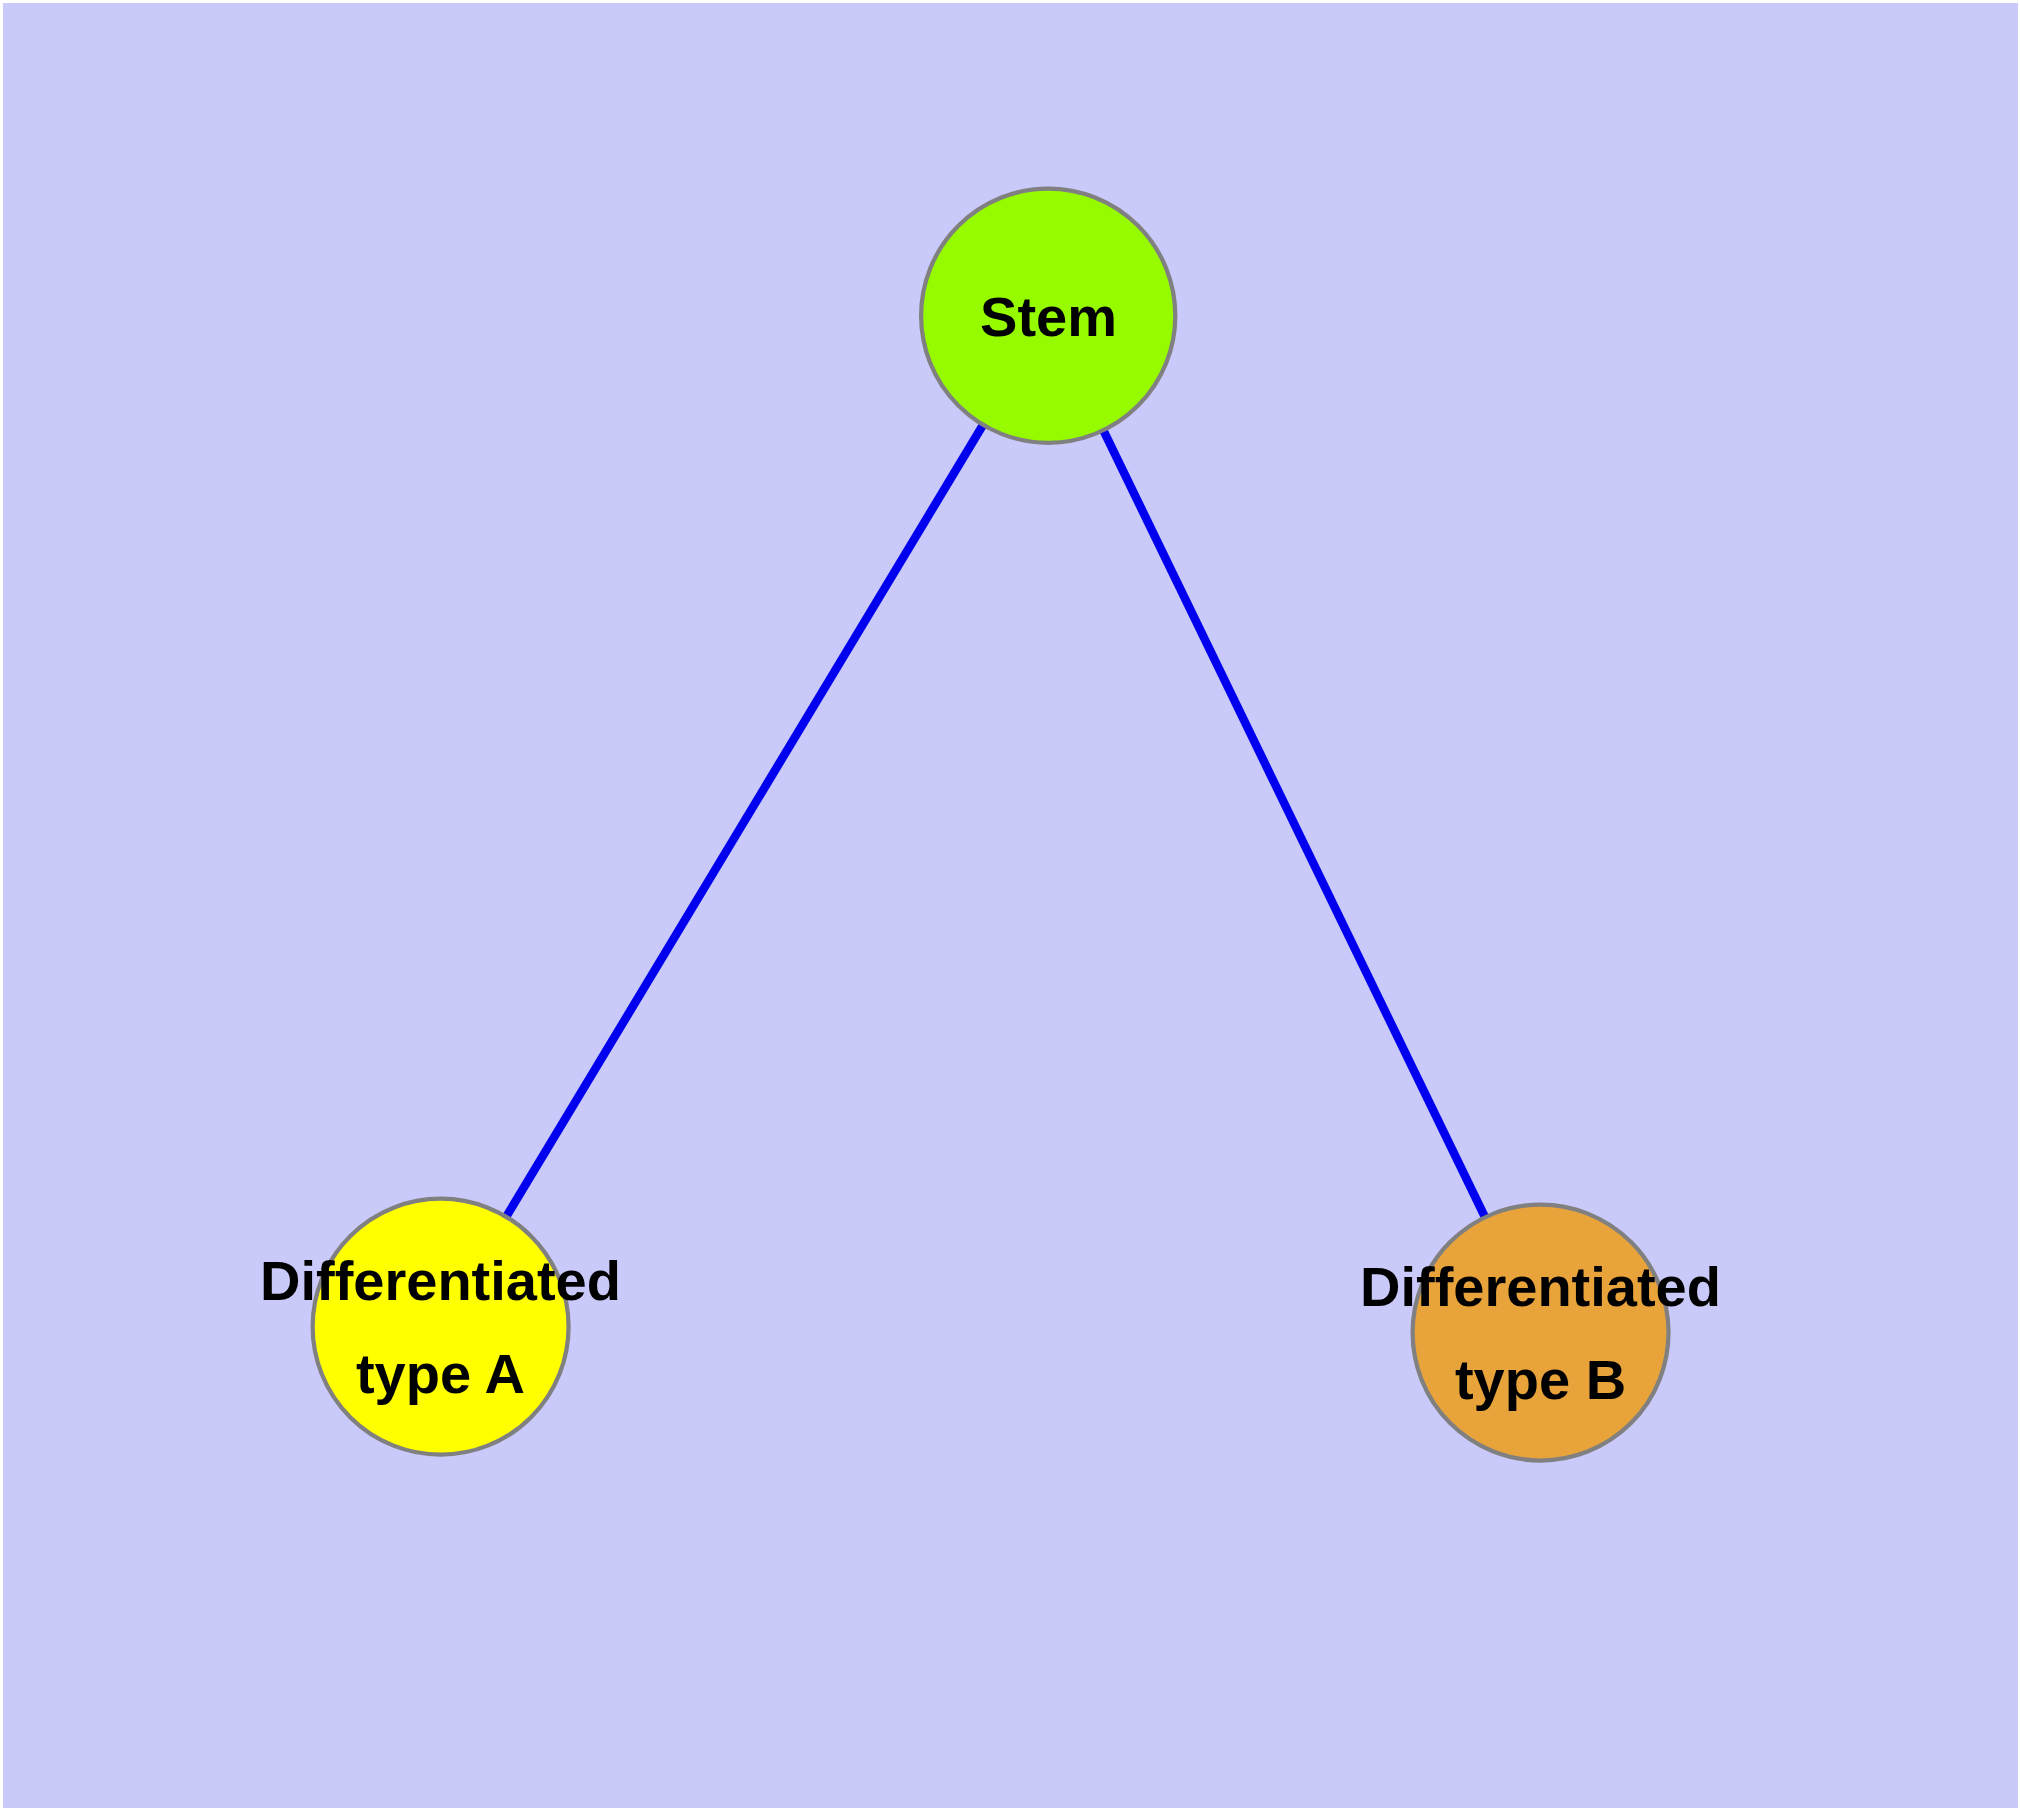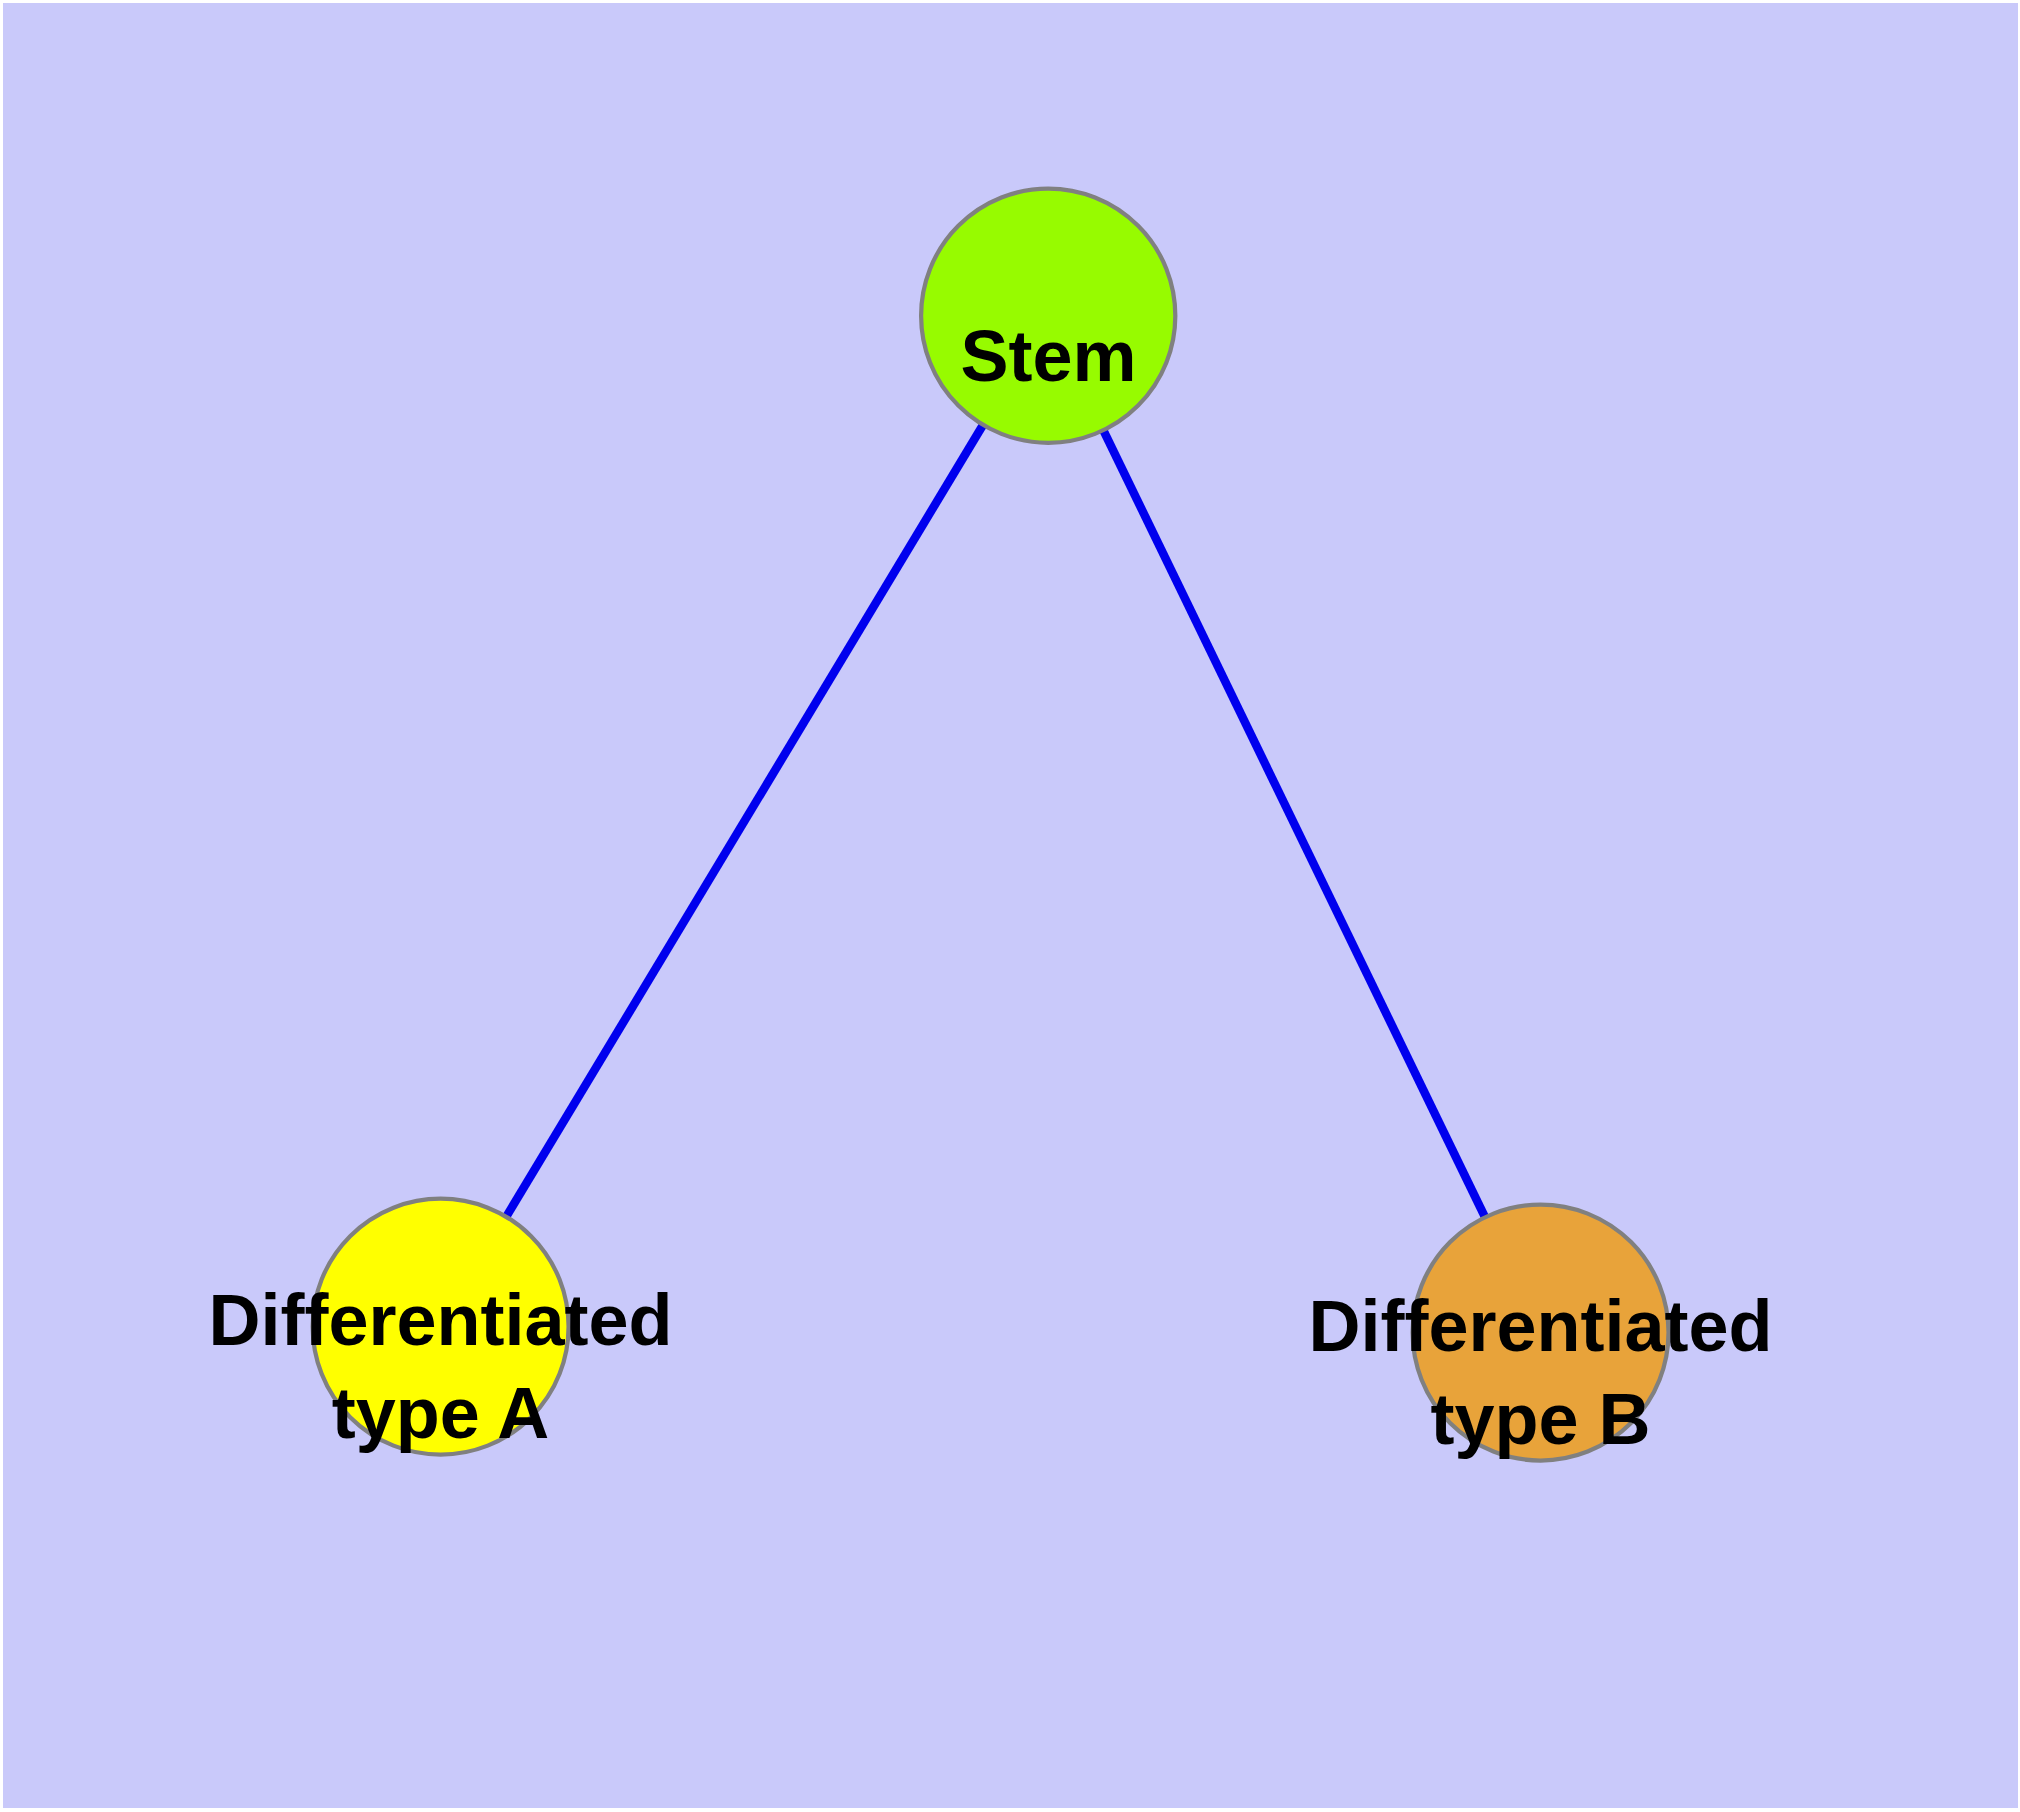--- a/index.html
+++ b/index.html
@@ -21,25 +21,24 @@
   svg.graph {
     position: absolute;
     top: 0;
     left: 0;
   }
   .node-label {
     position: absolute;
     width: 1017px;
     text-align: center;
     font-weight: bold;
-    font-size: 72px;
+    font-size: 56px;
     line-height: 93px;
     letter-spacing: 0px;
     pointer-events: none;
-    margin-top: 40px;
   }
   .node-label span {
     display: block;
     white-space: nowrap;
   }
 </style>
 </head>
 <body style="background: rgb(255, 255, 255);">
 
 <div class="panel" style="background: rgb(201, 201, 250);">

